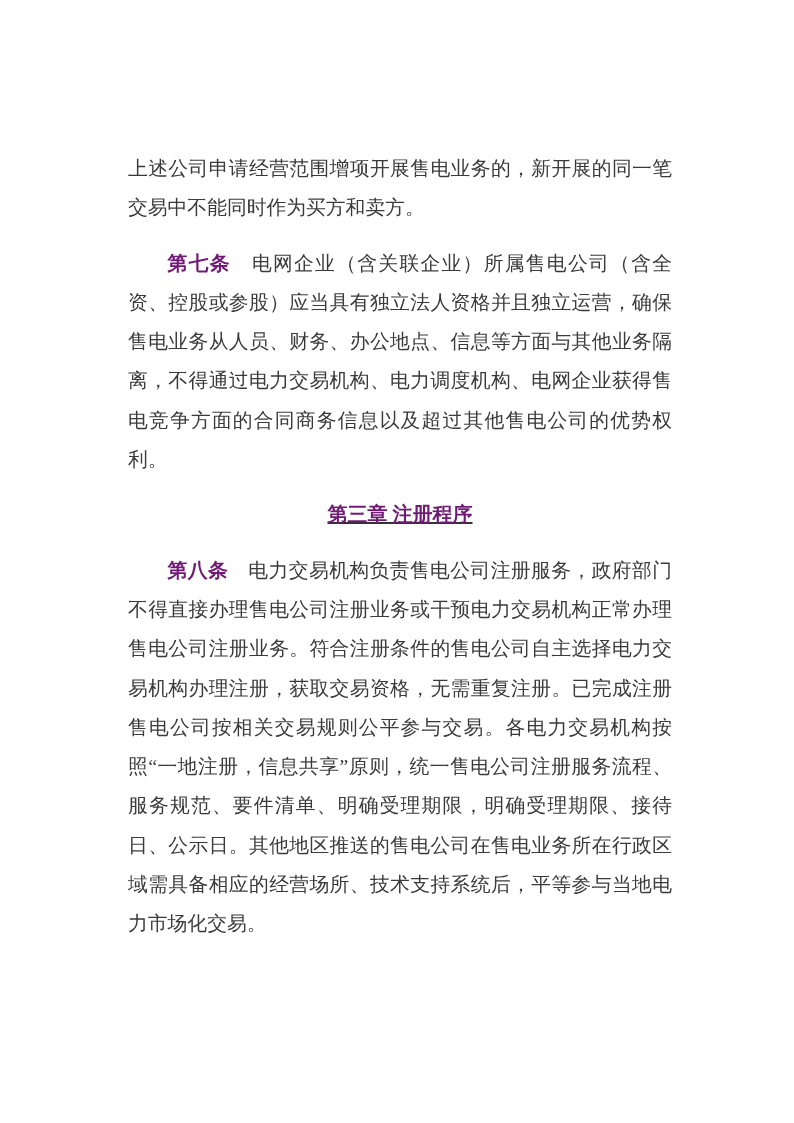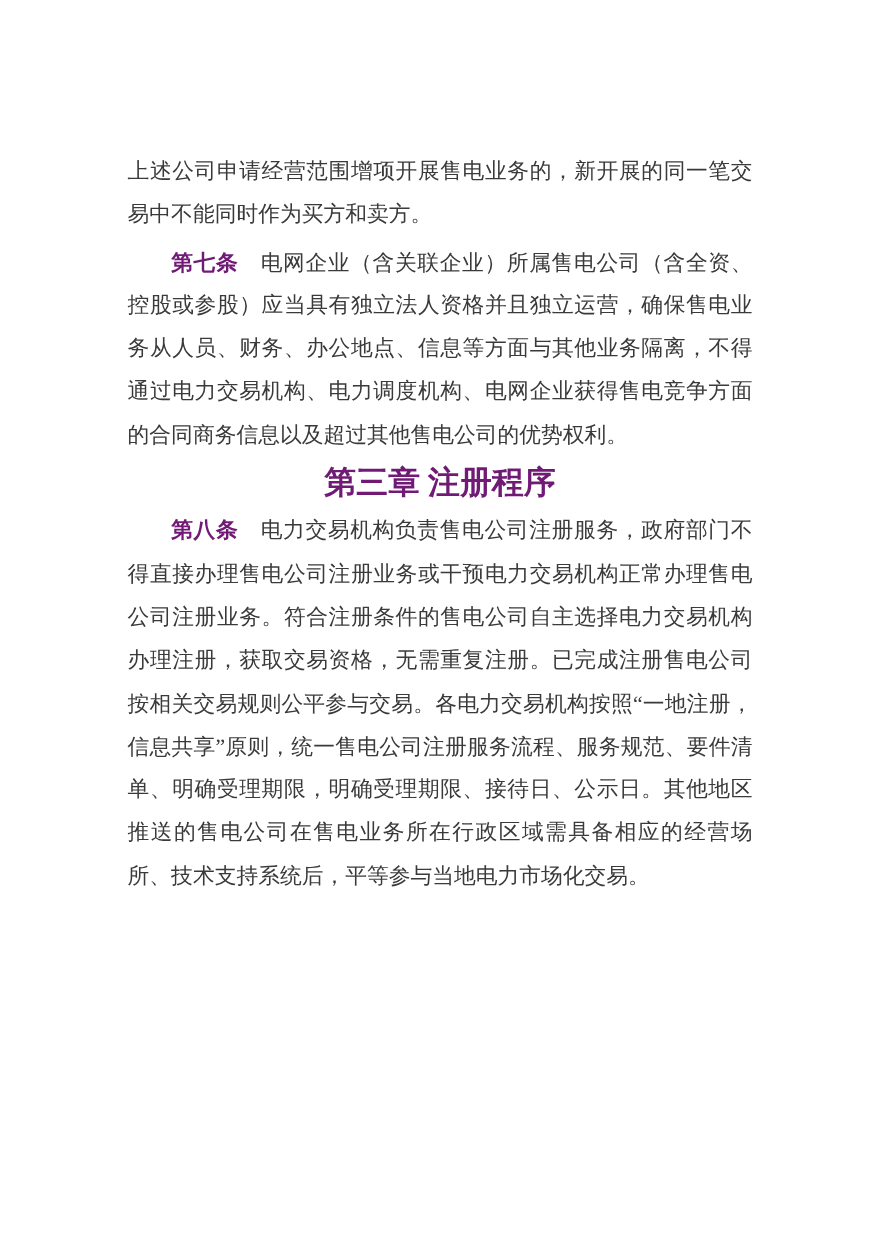--- a/index.html
+++ b/index.html
@@ -21,35 +21,36 @@
     top: 133px;
     width: 576px;
     color: #3a3a3a;
     font-size: 19.8px;
     line-height: 39.3px;
     text-align: justify;
     text-justify: inter-character;
     letter-spacing: 0px;
   }
   .content p {
-    margin: 4px;
+    margin: 16px;
     padding: 0;
   }
   p.para-indent {
     text-indent: 2em;
   }
   p.para-noindent {
     text-indent: 0;
   }
   p.para-heading {
     text-align: center;
     text-indent: 0;
     font-weight: bold;
-    font-size: 29px;
+    font-size: 20px;
     color: #333333;
+    text-decoration: underline;
   }
   .run-bold {
     font-weight: bold;
     color: #701a75;
   }
   .run-regular {
     font-weight: normal;
   }
 </style>
 </head>

